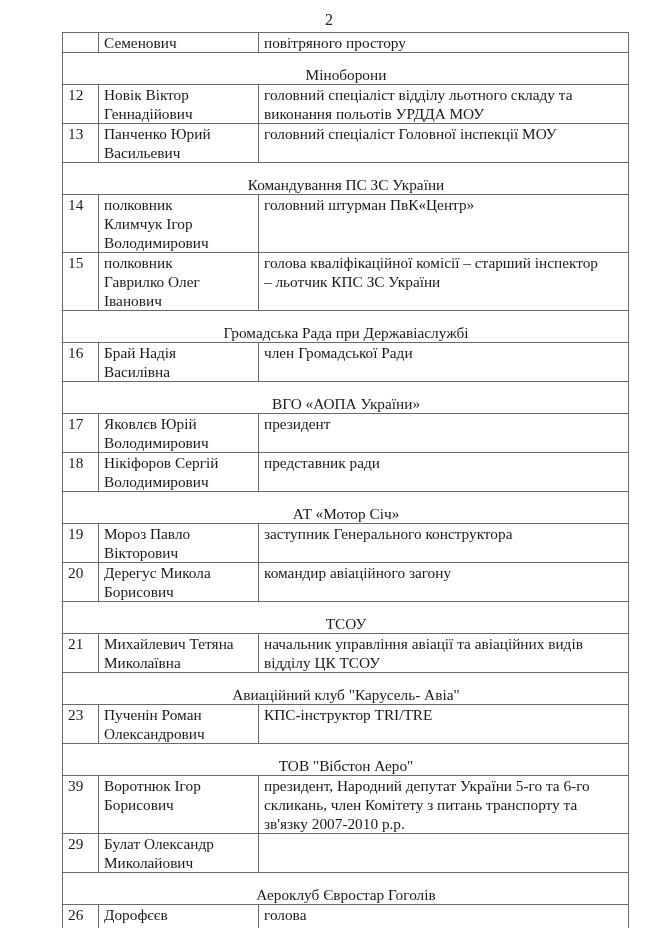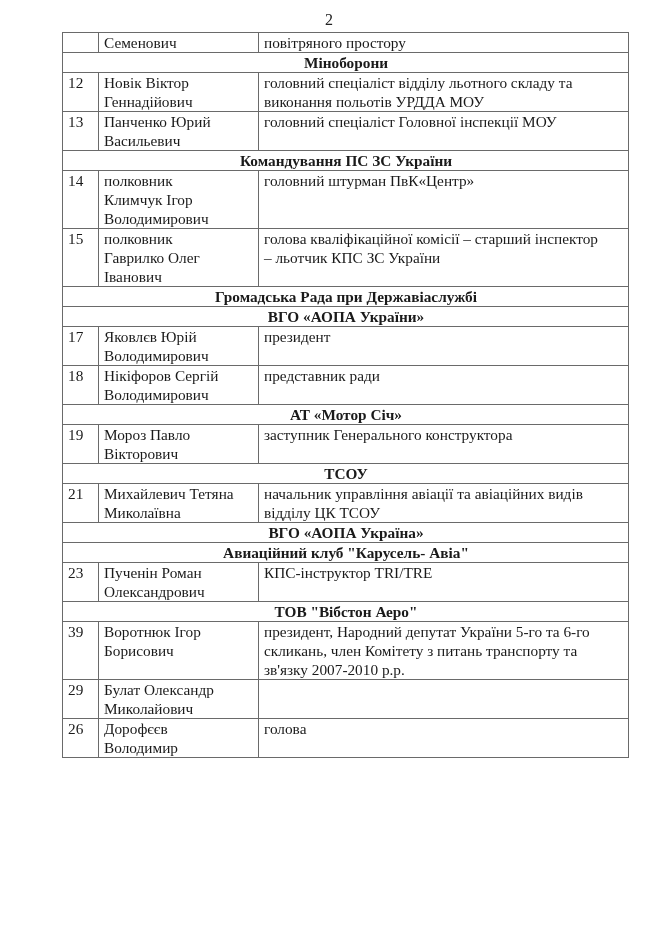--- a/index.html
+++ b/index.html
@@ -36,22 +36,22 @@
   table.roster td {
     border: 1px solid #6a6a6a;
     vertical-align: top;
     padding: 0 4px 0 5px;
   }
   td.num { width: 26px; padding-left: 6px; }
   td.name { width: 150px; }
   td.role { }
   tr.section td {
     text-align: center;
-    font-weight: bold;
-    padding-top: 0;
+    font-weight: normal;
+    padding-top: 12px;
     padding-bottom: 0;
   }
   .person-row td { padding-top: 0; padding-bottom: 0; }
 </style>
 </head>
 <body>
 
 <div class="page-number">2</div>
 
 <table class="roster">
@@ -107,20 +107,30 @@
           <div>Іванович</div>
         </td>
         <td class="role">
           <div>голова кваліфікаційної комісії – старший інспектор</div>
           <div>– льотчик КПС ЗС України</div>
         </td>
       </tr>
       <tr class="section">
         <td colspan="3">Громадська Рада при Державіаслужбі</td>
       </tr>
+      <tr class="person-row">
+        <td class="num">16</td>
+        <td class="name">
+          <div>Брай Надія</div>
+          <div>Василівна</div>
+        </td>
+        <td class="role">
+          <div>член Громадської Ради</div>
+        </td>
+      </tr>
       <tr class="section">
         <td colspan="3">ВГО «АОПА України»</td>
       </tr>
       <tr class="person-row">
         <td class="num">17</td>
         <td class="name">
           <div>Яковлєв Юрій</div>
           <div>Володимирович</div>
         </td>
         <td class="role">
@@ -143,36 +153,43 @@
       <tr class="person-row">
         <td class="num">19</td>
         <td class="name">
           <div>Мороз Павло</div>
           <div>Вікторович</div>
         </td>
         <td class="role">
           <div>заступник Генерального конструктора</div>
         </td>
       </tr>
+      <tr class="person-row">
+        <td class="num">20</td>
+        <td class="name">
+          <div>Дерегус Микола</div>
+          <div>Борисович</div>
+        </td>
+        <td class="role">
+          <div>командир авіаційного загону</div>
+        </td>
+      </tr>
       <tr class="section">
         <td colspan="3">ТСОУ</td>
       </tr>
       <tr class="person-row">
         <td class="num">21</td>
         <td class="name">
           <div>Михайлевич Тетяна</div>
           <div>Миколаївна</div>
         </td>
         <td class="role">
           <div>начальник управління авіації та авіаційних видів</div>
           <div>відділу ЦК ТСОУ</div>
         </td>
-      </tr>
-      <tr class="section">
-        <td colspan="3">ВГО «АОПА Україна»</td>
       </tr>
       <tr class="section">
         <td colspan="3">Авиаційний клуб "Карусель- Авіа"</td>
       </tr>
       <tr class="person-row">
         <td class="num">23</td>
         <td class="name">
           <div>Пученін Роман</div>
           <div>Олександрович</div>
         </td>
@@ -195,20 +212,23 @@
           <div>зв'язку 2007-2010 р.р.</div>
         </td>
       </tr>
       <tr class="person-row">
         <td class="num">29</td>
         <td class="name">
           <div>Булат Олександр</div>
           <div>Миколайович</div>
         </td>
         <td class="role"></td>
+      </tr>
+      <tr class="section">
+        <td colspan="3">Аероклуб Євростар Гоголів</td>
       </tr>
       <tr class="person-row">
         <td class="num">26</td>
         <td class="name">
           <div>Дорофєєв</div>
           <div>Володимир</div>
         </td>
         <td class="role">
           <div>голова</div>
         </td>

